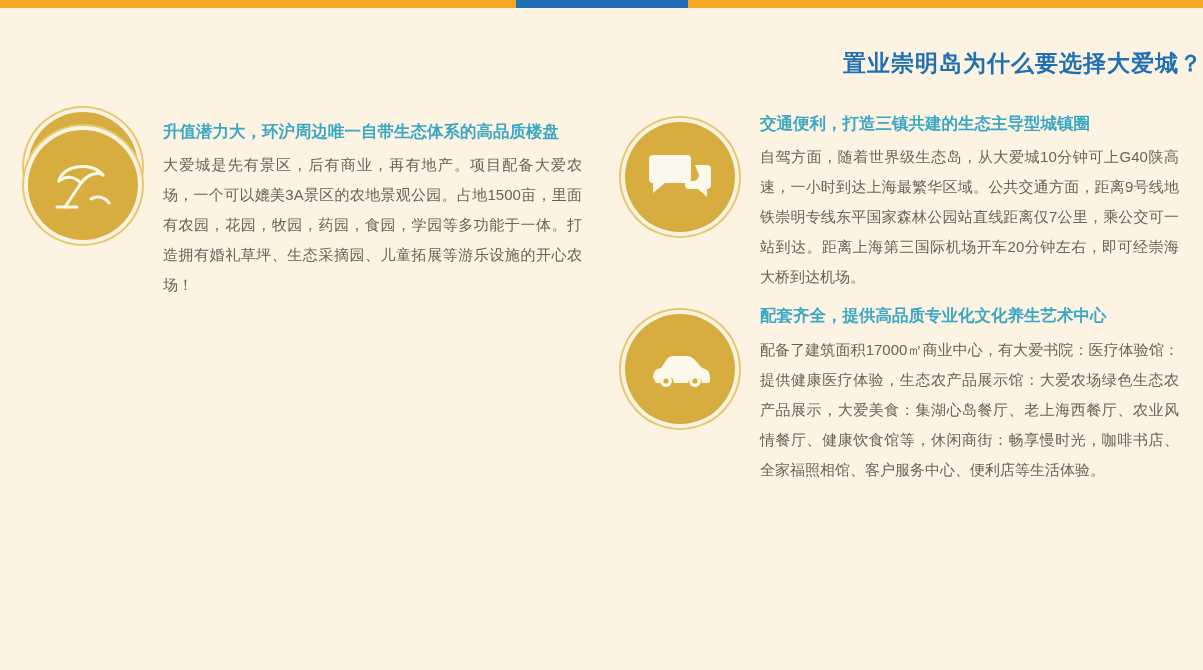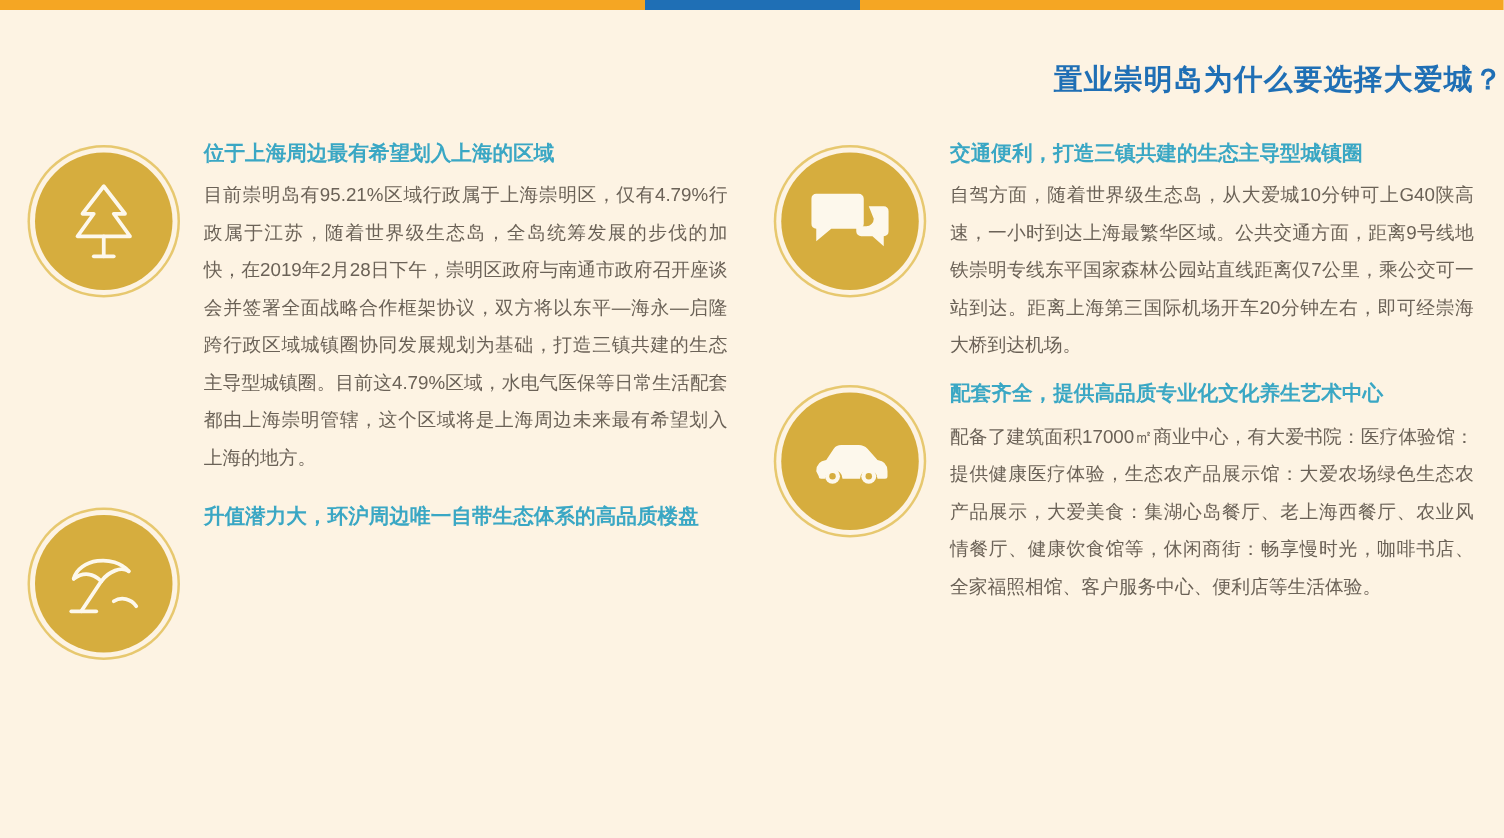--- a/index.html
+++ b/index.html
@@ -97,41 +97,38 @@
     <div class="feature">
       <div class="icon-wrap">
         <svg width="60" height="64" viewBox="0 0 60 64" aria-hidden="true">
           <g fill="none" stroke="#fdf8ec" stroke-width="3" stroke-linecap="round" stroke-linejoin="round">
             <path d="M30 4 L13 26 L22 26 L9 44 L51 44 L38 26 L47 26 Z"></path>
             <path d="M30 44 L30 60"></path>
             <path d="M22 60 L38 60"></path>
           </g>
         </svg>
       </div>
-      <div class="feature-body">
-        <div class="feature-title">位于上海周边最有希望划入上海的区域</div>
-        <div class="feature-text">目前崇明岛有95.21%区域行政属于上海崇明区，仅有4.79%行政属于江苏，随着世界级生态岛，全岛统筹发展的步伐的加快，在2019年2月28日下午，崇明区政府与南通市政府召开座谈会并签署全面战略合作框架协议，双方将以东平—海永—启隆跨行政区域城镇圈协同发展规划为基础，打造三镇共建的生态主导型城镇圈。目前这4.79%区域，水电气医保等日常生活配套都由上海崇明管辖，这个区域将是上海周边未来最有希望划入上海的地方。</div>
-      </div>
     </div>
 
     <div class="feature" style="margin-top:18px;">
       <div class="icon-wrap">
         <svg width="64" height="60" viewBox="0 0 64 60" aria-hidden="true">
           <g fill="none" stroke="#fdf8ec" stroke-width="3" stroke-linecap="round" stroke-linejoin="round">
             <path d="M8 26 C12 10, 40 6, 52 20"></path>
             <path d="M8 26 C16 20, 24 22, 30 28"></path>
             <path d="M30 28 C36 20, 46 16, 52 20"></path>
             <path d="M30 28 L14 52"></path>
             <path d="M6 52 L26 52"></path>
             <path d="M40 44 C46 40, 54 42, 58 48"></path>
           </g>
         </svg>
       </div>
       <div class="feature-body">
         <div class="feature-title">升值潜力大，环沪周边唯一自带生态体系的高品质楼盘</div>
+        <div class="feature-text">大爱城是先有景区，后有商业，再有地产。项目配备大爱农场，一个可以媲美3A景区的农地景观公园。占地1500亩，里面有农园，花园，牧园，药园，食园，学园等多功能于一体。打造拥有婚礼草坪、生态采摘园、儿童拓展等游乐设施的开心农场！</div>
       </div>
     </div>
 
   </div>
 
   <div class="col col-right">
 
     <div class="feature">
       <div class="icon-wrap">
         <svg width="62" height="56" viewBox="0 0 62 56" aria-hidden="true">

